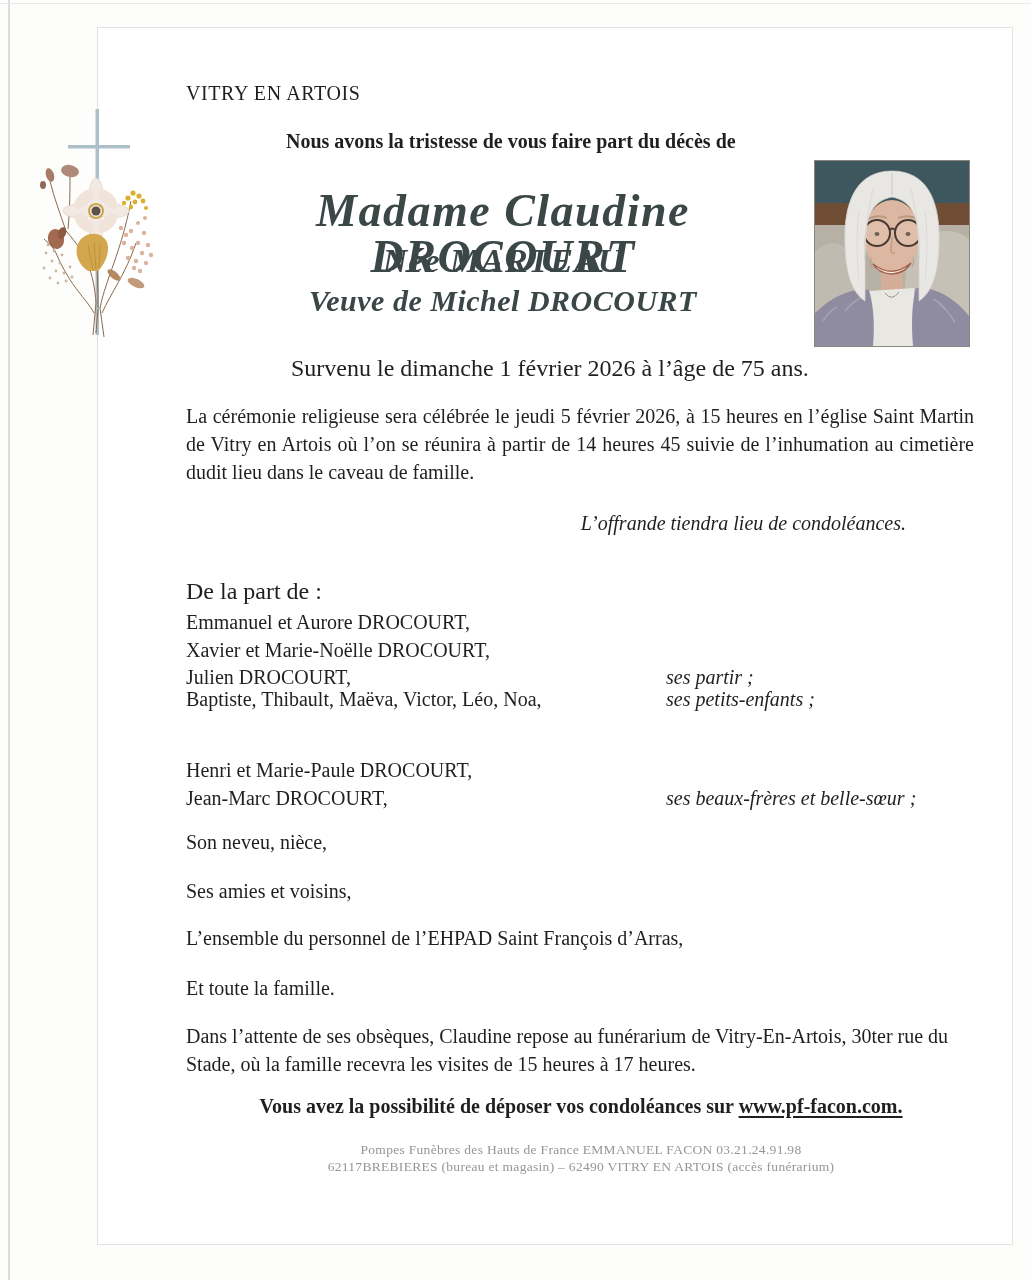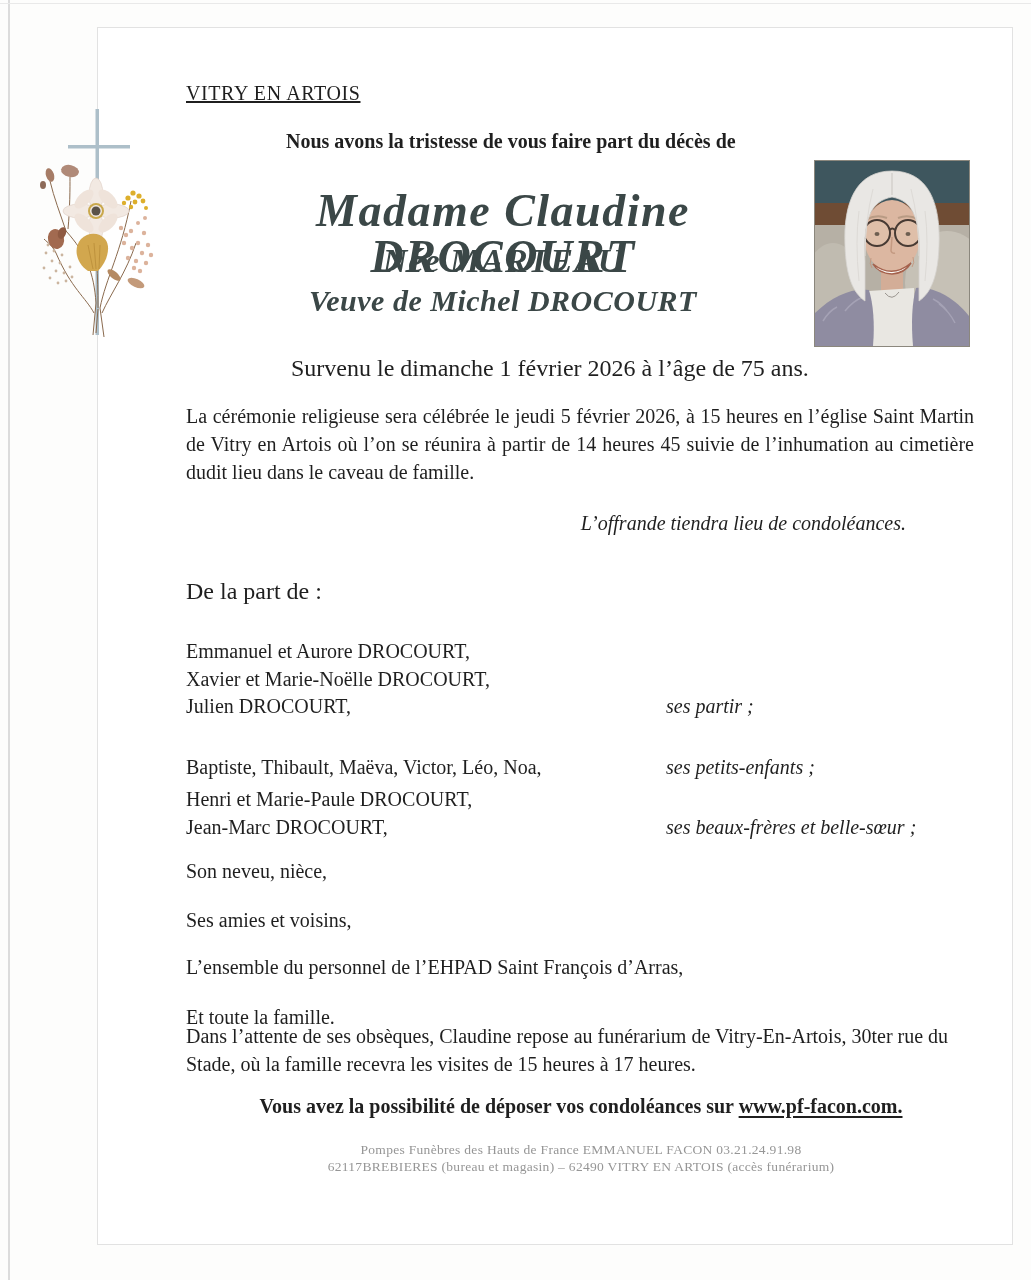--- a/index.html
+++ b/index.html
@@ -10,32 +10,32 @@
     color:#1f1f1f;
   }
   .scan-edge{position:absolute;left:8px;top:0;width:2px;height:1280px;background:#dcdcdc;}
   .scan-top{position:absolute;left:0;top:3px;width:1031px;height:1px;background:#e9e9e9;}
   .card{
     position:absolute;left:97px;top:27px;width:914px;height:1216px;
     border:1px solid #e2e2e2;background:#ffffff;
   }
   .abs{position:absolute;}
   .body-text{font-size:24px;line-height:27.5px;white-space:nowrap;}
-  .vitry{left:88px;top:54px;font-size:20px;letter-spacing:0.6px;text-decoration:underline;}
+  .vitry{left:88px;top:54px;font-size:20px;letter-spacing:0.6px;}
   .intro{left:188px;top:102px;font-size:20px;font-weight:bold;}
   .title-block{left:80px;width:650px;text-align:center;color:#3b4747;font-style:italic;font-weight:bold;}
   .t1{top:160px;font-size:46px;letter-spacing:1.5px;line-height:1;}
   .t2{top:216px;font-size:34px;letter-spacing:1px;line-height:1;}
   .t3{top:258px;font-size:30px;letter-spacing:0.5px;line-height:1;}
   .photo-frame{left:716px;top:132px;width:154px;height:185px;border:1px solid #8b877d;}
   .survenu{left:193px;top:327px;}
   .ceremony{left:88px;top:374px;width:788px;font-size:20px;line-height:28px;text-align:justify;white-space:normal;}
   .offering{top:484px;right:106px;font-size:20px;font-style:italic;}
   .from-label{left:88px;top:534px;margin-top:16px;}
-  .fam-group{left:88px;width:760px;margin-top:29px;}
+  .fam-group{left:88px;width:760px;}
   .fam-group .line{position:relative;font-size:20px;line-height:27.5px;white-space:nowrap;}
   .relation{position:absolute;left:480px;top:0;font-style:italic;white-space:nowrap;}
   .repose{left:88px;top:994px;width:800px;font-size:20px;line-height:28px;white-space:normal;}
   .condolence{left:88px;top:1067px;width:790px;text-align:center;font-size:20px;white-space:nowrap;font-weight:bold;}
   .condolence .link{text-decoration:underline;text-underline-offset:3px;color:#1f1f1f;}
   .footer-line{left:88px;width:790px;text-align:center;font-size:13.5px;color:#969696;letter-spacing:0.3px;white-space:nowrap;}
   .f1{top:1114px;}
   .f2{top:1131px;}
   .decoration{position:absolute;left:36px;top:103px;width:126px;height:240px;}
 </style>
@@ -96,21 +96,21 @@
 
   <div class="abs fam-group" style="top:581px">
     <div class="line">Emmanuel et Aurore DROCOURT,</div>
     <div class="line">Xavier et Marie-Noëlle DROCOURT,</div>
     <div class="line">
       <span>Julien DROCOURT,</span>
       <span class="relation">ses partir ;</span>
     </div>
   </div>
 
-  <div class="abs fam-group" style="top:697px">
+  <div class="abs fam-group" style="top:658px">
     <div class="line">
       <span>Baptiste, Thibault, Maëva, Victor, Léo, Noa,</span>
       <span class="relation">ses petits-enfants ;</span>
     </div>
   </div>
 
   <div class="abs fam-group" style="top:729px">
     <div class="line">Henri et Marie-Paule DROCOURT,</div>
     <div class="line">
       <span>Jean-Marc DROCOURT,</span>

